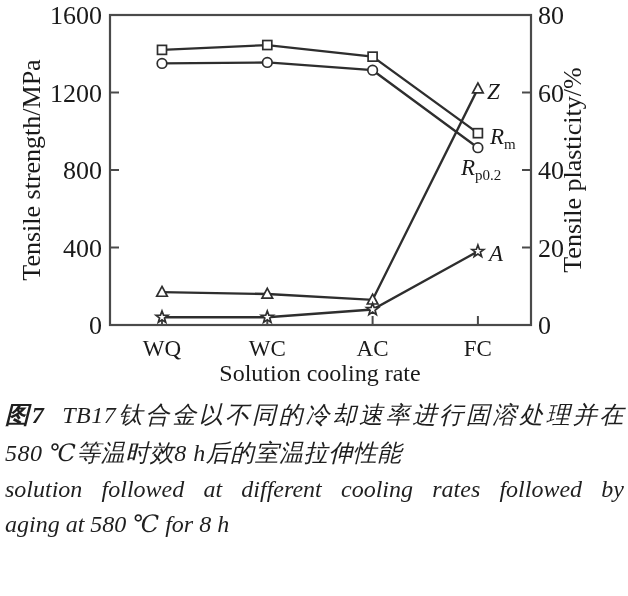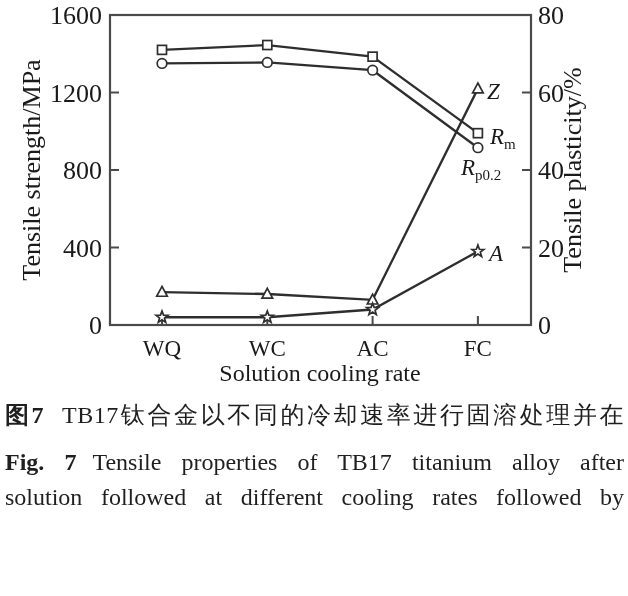--- a/index.html
+++ b/index.html
@@ -4,21 +4,21 @@
 <style>
   html,body{margin:0;padding:0;}
   body{
     width:628px;height:596px;background:#ffffff;
     font-family:"Liberation Serif","DejaVu Serif",serif;
     color:#1a1a1a;overflow:hidden;
   }
   .figure{position:relative;width:628px;height:596px;background:#fff;}
   #chart-svg{display:block;}
   .captions{position:absolute;left:0;top:396px;width:628px;padding:0 4px 0 5px;box-sizing:border-box;}
-  .cap{margin:0;font-size:24px;color:#1f1f1f;}
+  .cap{margin:0;font-size:24px;color:#1f1f1f;font-style:italic;}
   .cap.cn{line-height:38px;letter-spacing:0.5px;}
   .cap.en{line-height:35px;}
   .cap.en-first{margin-top:11px;}
   .bold{font-weight:bold;}
   .gap{display:inline-block;width:18px;}
   .gap-en{display:inline-block;width:16px;}
   .just{text-align:justify;text-align-last:justify;}
 </style>
 </head>
 <body>
@@ -79,16 +79,17 @@
       <polyline points="162,317.25 267.3,317.25 372.6,309.5 477.9,251.375" fill="none" stroke="#2e2e2e" stroke-width="2.3"></polyline>
       <path d="M162.00,310.95L163.53,315.15L167.99,315.30L164.47,318.05L165.70,322.35L162.00,319.85L158.30,322.35L159.53,318.05L156.01,315.30L160.47,315.15Z" fill="#ffffff" stroke="#2e2e2e" stroke-width="1.7"></path>
       <path d="M267.30,310.95L268.83,315.15L273.29,315.30L269.77,318.05L271.00,322.35L267.30,319.85L263.60,322.35L264.83,318.05L261.31,315.30L265.77,315.15Z" fill="#ffffff" stroke="#2e2e2e" stroke-width="1.7"></path>
       <path d="M372.60,303.20L374.13,307.40L378.59,307.55L375.07,310.30L376.30,314.60L372.60,312.10L368.90,314.60L370.13,310.30L366.61,307.55L371.07,307.40Z" fill="#ffffff" stroke="#2e2e2e" stroke-width="1.7"></path>
       <path d="M477.90,245.07L479.43,249.27L483.89,249.43L480.37,252.18L481.60,256.47L477.90,253.97L474.20,256.47L475.43,252.18L471.91,249.43L476.37,249.27Z" fill="#ffffff" stroke="#2e2e2e" stroke-width="1.7"></path>
       <text x="488.9" y="261.375" font-size="23" text-anchor="start" fill="#1a1a1a" font-family="&quot;Liberation Serif&quot;,&quot;DejaVu Serif&quot;,serif" font-style="italic"><tspan>A</tspan></text>
     </svg>
 
   <div class="captions">
     <p class="cap cn just"><span class="bold">图7</span><span class="gap"></span><span>TB17钛合金以不同的冷却速率进行固溶处理并在</span></p>
-    <p class="cap en en-first just"><span class="bold">Fig. 7</span><span class="gap-en"></span><span>Tensile properties of TB17 titanium alloy after</span></p>
+    <p class="cap cn">580 ℃等温时效8 h后的室温拉伸性能</p>
     <p class="cap en just">solution followed at different cooling rates followed by</p>
+    <p class="cap en">aging at 580 ℃ for 8 h</p>
   </div>
 </div>
 
 </body></html>

